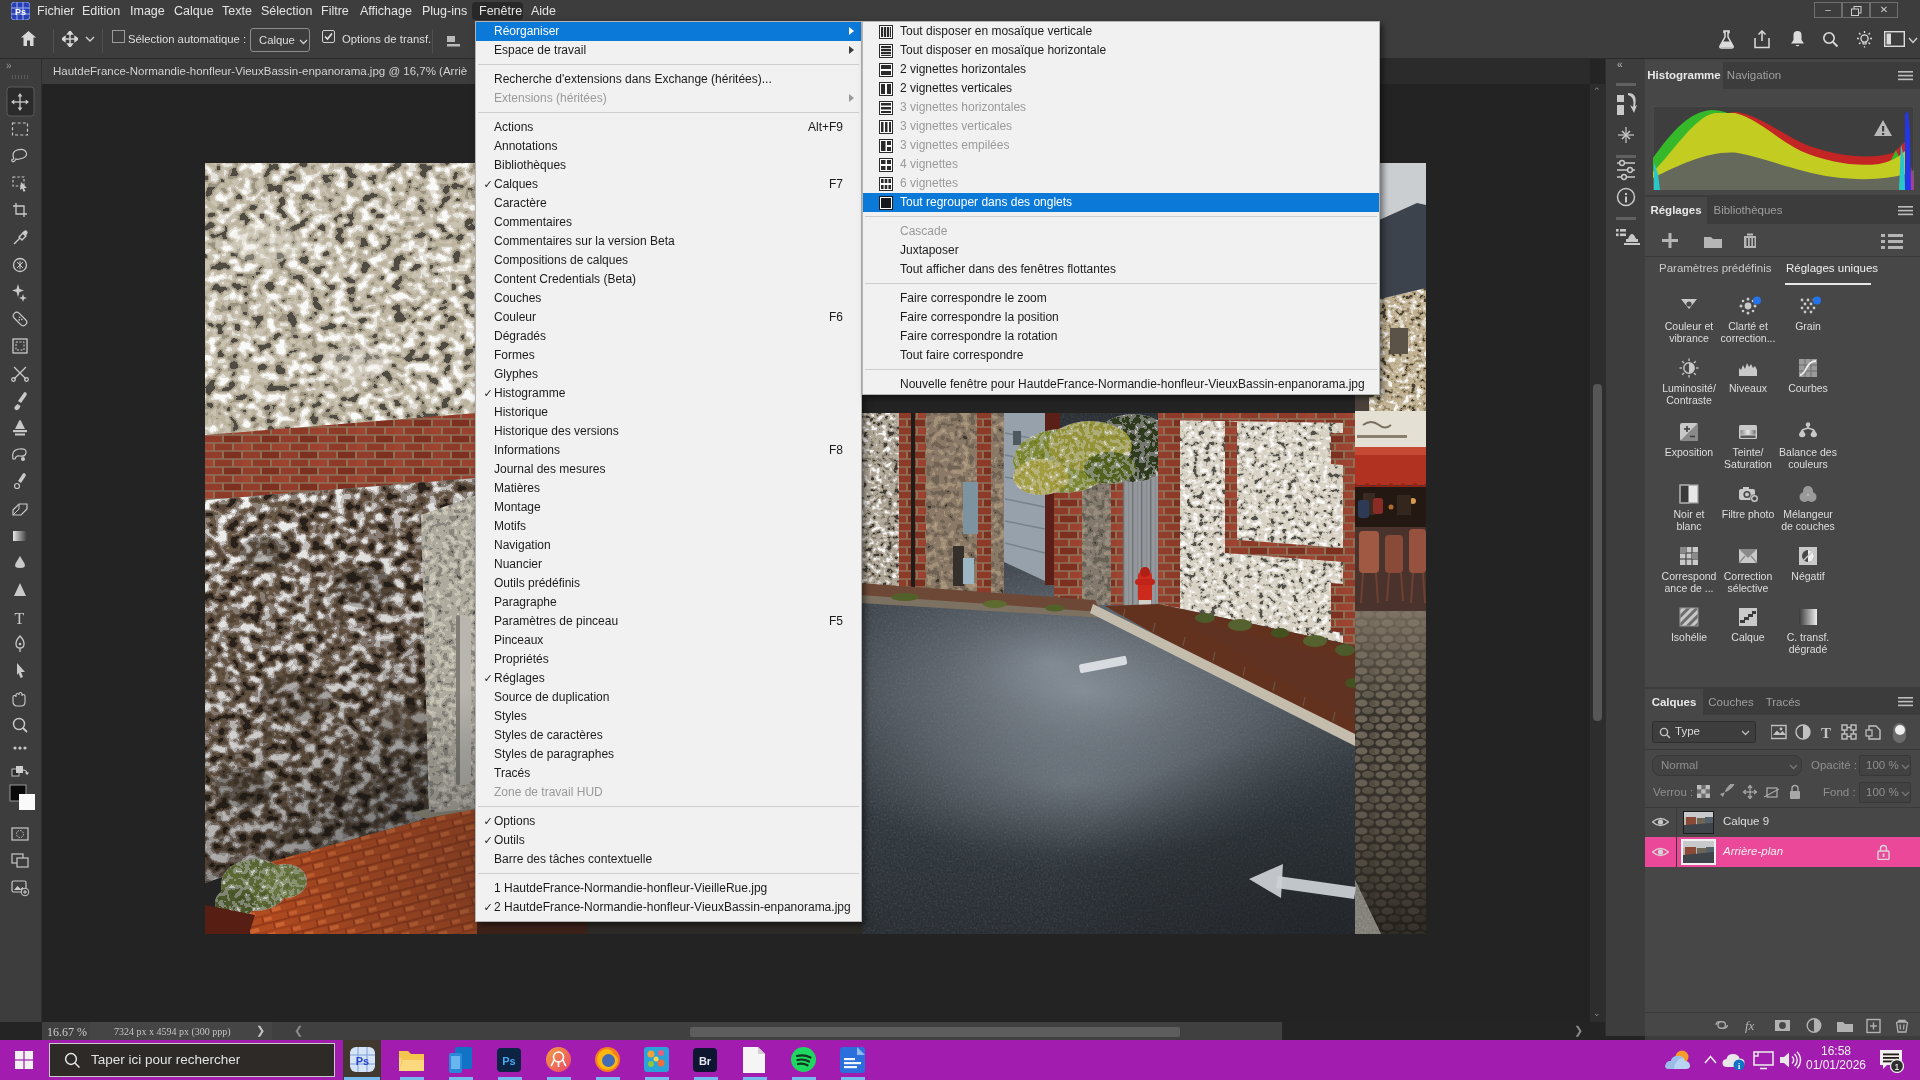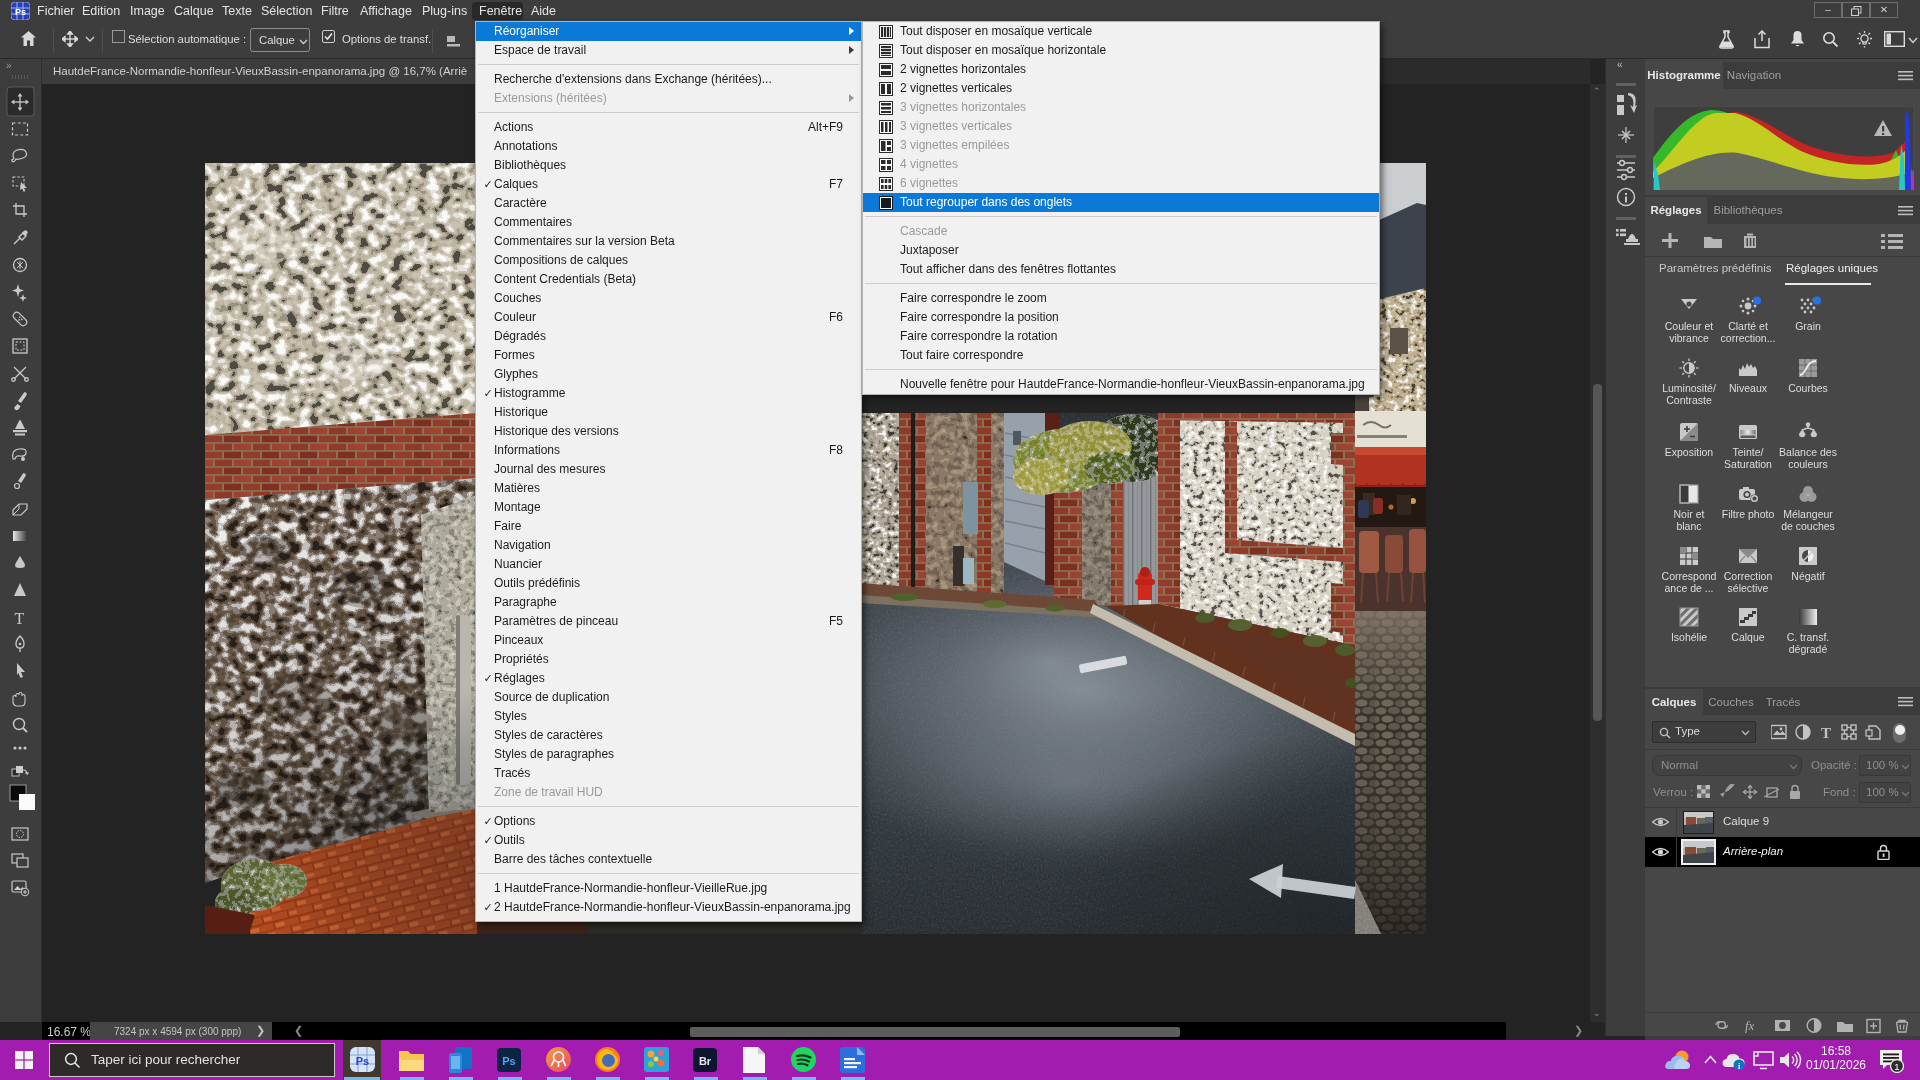--- a/index.html
+++ b/index.html
@@ -26,21 +26,21 @@
   #toolbar { left:0; top:59px; width:42px; height:963px; background:#3d3d3d;
     border-right:1px solid #2e2e2e; }
 
   
   #tabbar { left:42px; top:59px; width:1548px; height:25px; background:#2b2b2b; }
   #doctab { position:absolute; left:42px; top:59px; width:435px; height:25px; background:#3c3c3c;
     color:#d2d2d2; font-size:11.5px; line-height:25px; padding-left:11px; white-space:nowrap; overflow:hidden; }
   #canvas { left:42px; top:84px; width:1548px; height:938px; background:#232323; overflow:hidden; }
 
   
-  #statusbar { left:42px; top:1022px; width:1464px; height:18px; background:#000000; color:#cccccc; }
+  #statusbar { left:42px; top:1022px; width:1240px; height:18px; background:#404040; color:#cccccc;font-family:Liberation Serif, serif; }
 
   
   #vscroll { left:1590px; top:84px; width:15px; height:938px; background:#2d2d2d; }
   #dockstrip { left:1605px; top:59px; width:40px; height:977px; background:#3d3d3d;
     border-left:1px solid #2e2e2e; }
   #rightpanel { left:1645px; top:59px; width:275px; height:977px; background:#454545; }
 
   
   #taskbar { left:0; top:1040px; width:1920px; height:40px; background:#a21caf; }
 
@@ -1079,21 +1079,21 @@
               <rect width="31" height="23" fill="#1d1d1d"></rect>
               <rect x="1" y="1" width="29" height="21" fill="#b9b4ac"></rect>
               <rect x="1" y="1" width="29" height="6" fill="#c7c9cb"></rect>
               <rect x="3" y="6" width="10" height="8" fill="#8a4a38"></rect>
               <rect x="14" y="7" width="8" height="6" fill="#6d6658"></rect>
               <rect x="22" y="6" width="8" height="8" fill="#56606a"></rect>
               <polygon points="1,14 30,12 30,22 1,22" fill="#3f444a"></polygon>
             </svg>
           <span class="abs" style="left:78px;top:7px;font-size:11.5px;color:#dedede">Calque 9</span>
         </div>
-        <div class="abs" style="left:0;top:122px;width:275px;height:30px;background:#000000">
+        <div class="abs" style="left:0;top:122px;width:275px;height:30px;background:#ec4899">
           <svg class="abs" style="left:7px;top:9px" width="17" height="12">
               <path d="M0.5 6 Q8.5 -1 16.5 6 Q8.5 13 0.5 6 Z" fill="none" stroke="#d5d5d5" stroke-width="1.3"></path>
               <circle cx="8.5" cy="6" r="2.6" fill="#d5d5d5"></circle>
             </svg>
           <div class="abs" style="left:31px;top:0;width:1px;height:30px;background:#3a3a3a"></div>
           <svg class="abs" style="left:36px;top:2px" width="35" height="26">
               <rect width="35" height="26" fill="#f0f0f0"></rect>
               <rect x="2" y="2" width="31" height="22" fill="#b9b4ac"></rect>
               <rect x="2" y="2" width="31" height="7" fill="#c7c9cb"></rect>
               <rect x="4" y="8" width="11" height="8" fill="#8a4a38"></rect>
@@ -1305,21 +1305,21 @@
     <div class="it">Dégradés</div>
     <div class="it">Formes</div>
     <div class="it">Glyphes</div>
     <div class="it"><span class="chk">✓</span>Histogramme</div>
     <div class="it">Historique</div>
     <div class="it">Historique des versions</div>
     <div class="it">Informations<span class="sc">F8</span></div>
     <div class="it">Journal des mesures</div>
     <div class="it">Matières</div>
     <div class="it">Montage</div>
-    <div class="it">Faire</div>
+    <div class="it">Motifs</div>
     <div class="it">Navigation</div>
     <div class="it">Nuancier</div>
     <div class="it">Outils prédéfinis</div>
     <div class="it">Paragraphe</div>
     <div class="it">Paramètres de pinceau<span class="sc">F5</span></div>
     <div class="it">Pinceaux</div>
     <div class="it">Propriétés</div>
     <div class="it"><span class="chk">✓</span>Réglages</div>
     <div class="it">Source de duplication</div>
     <div class="it">Styles</div>

